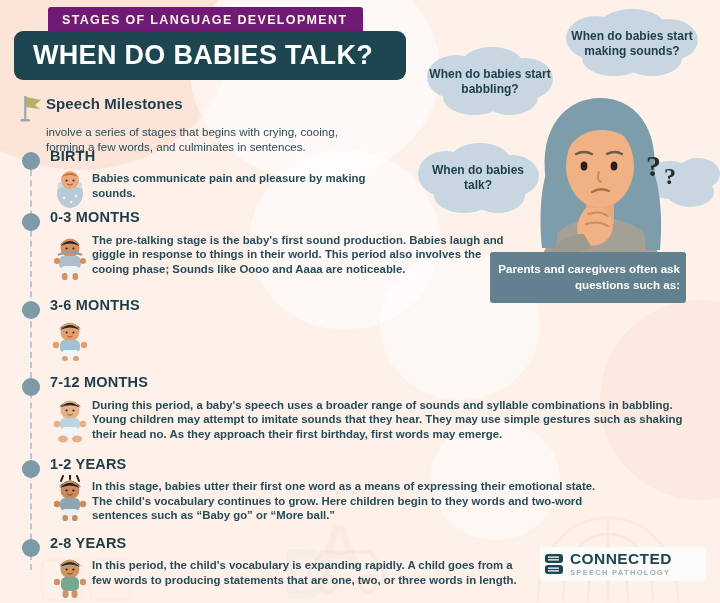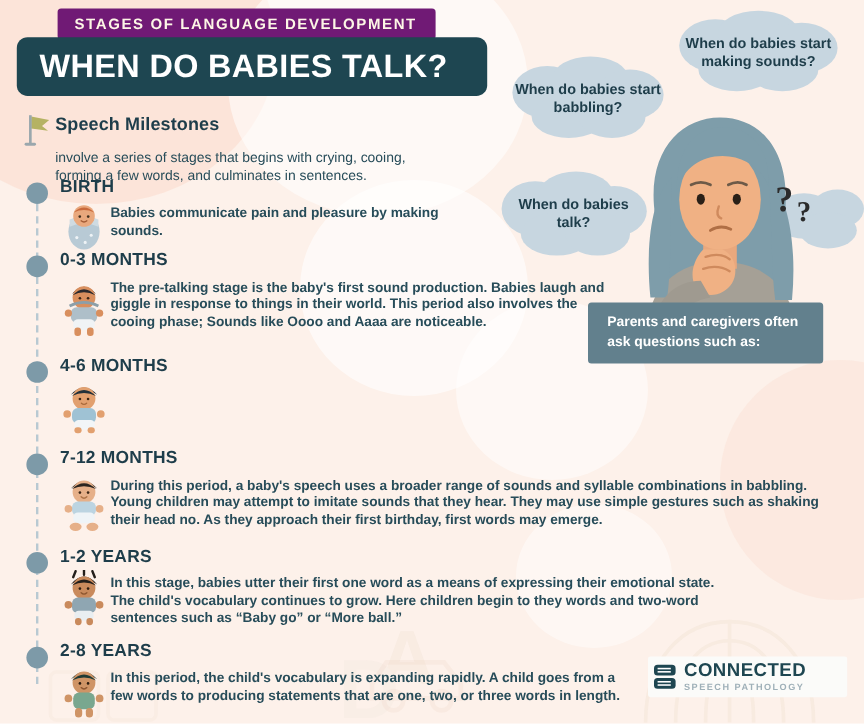--- a/index.html
+++ b/index.html
@@ -89,24 +89,24 @@
     position: absolute;
     color: #1e3d4a; font-size: 12px; font-weight: 700;
     text-align: center; line-height: 1.26;
     display: flex; align-items: center; justify-content: center;
   }
   .bubble-shape { position: absolute; inset: 0; }
   .bubble span { position: relative; z-index: 2; padding: 0 6px; }
 
   .caption-box {
     position: absolute; left: 490px; top: 252px;
-    width: 196px; padding: 9px 16px;
+    width: 196px; padding: 9px 6px;
     background: #62808d;
     color: #ffffff;
-    font-size: 11.6px; font-weight: 600; text-align: left; line-height: 1.42;
+    font-size: 11.6px; font-weight: 600; text-align: right; line-height: 1.42;
     border-radius: 3px;
   }
 
   .woman { position: absolute; left: 508px; top: 88px; width: 190px; height: 196px; }
 
   
   .logo-box {
     position: absolute; left: 540px; top: 547px;
     width: 166px; height: 34px;
     background: #fbfbf9;
@@ -217,21 +217,21 @@
           <circle cx="7" cy="32" r="3" fill="#d98f5e"></circle>
           <circle cx="33" cy="32" r="3" fill="#d98f5e"></circle>
           <path d="M8 26 Q20 20 32 26" stroke="#8c9fa9" stroke-width="2.4" fill="none"></path>
         </svg>
         <div class="stage-text" style="max-width:420px;">The pre-talking stage is the baby's first sound production. Babies laugh and giggle in response to things in their world. This period also involves the cooing phase; Sounds like Oooo and Aaaa are noticeable.</div>
       </div>
     </div>
 
     <div class="stage" style="margin-top:14px;">
       <div class="dot"></div>
-      <div class="stage-title">4-6 MONTHS</div>
+      <div class="stage-title">3-6 MONTHS</div>
       <div class="stage-row">
         <svg class="baby-icon" style="height:46px;" viewBox="0 0 40 46">
           <path d="M9 13 Q20 1 31 13 Q20 6 9 13 Z" fill="#22303a"></path>
           <circle cx="20" cy="16" r="9.5" fill="#e2a06f"></circle>
           <path d="M10 14 Q20 4 30 14 Q20 9 10 14 Z" fill="#22303a"></path>
           <circle cx="16.6" cy="16.5" r="1.1" fill="#3a2617"></circle>
           <circle cx="23.4" cy="16.5" r="1.1" fill="#3a2617"></circle>
           <path d="M17.8 20 Q20 22 22.2 20" stroke="#a96a3c" stroke-width="1.1" fill="none" stroke-linecap="round"></path>
           <rect x="10" y="24" width="20" height="13" rx="5" fill="#9fc2d4"></rect>
           <rect x="12" y="34" width="17" height="8" rx="3.5" fill="#f2f5f7"></rect>

